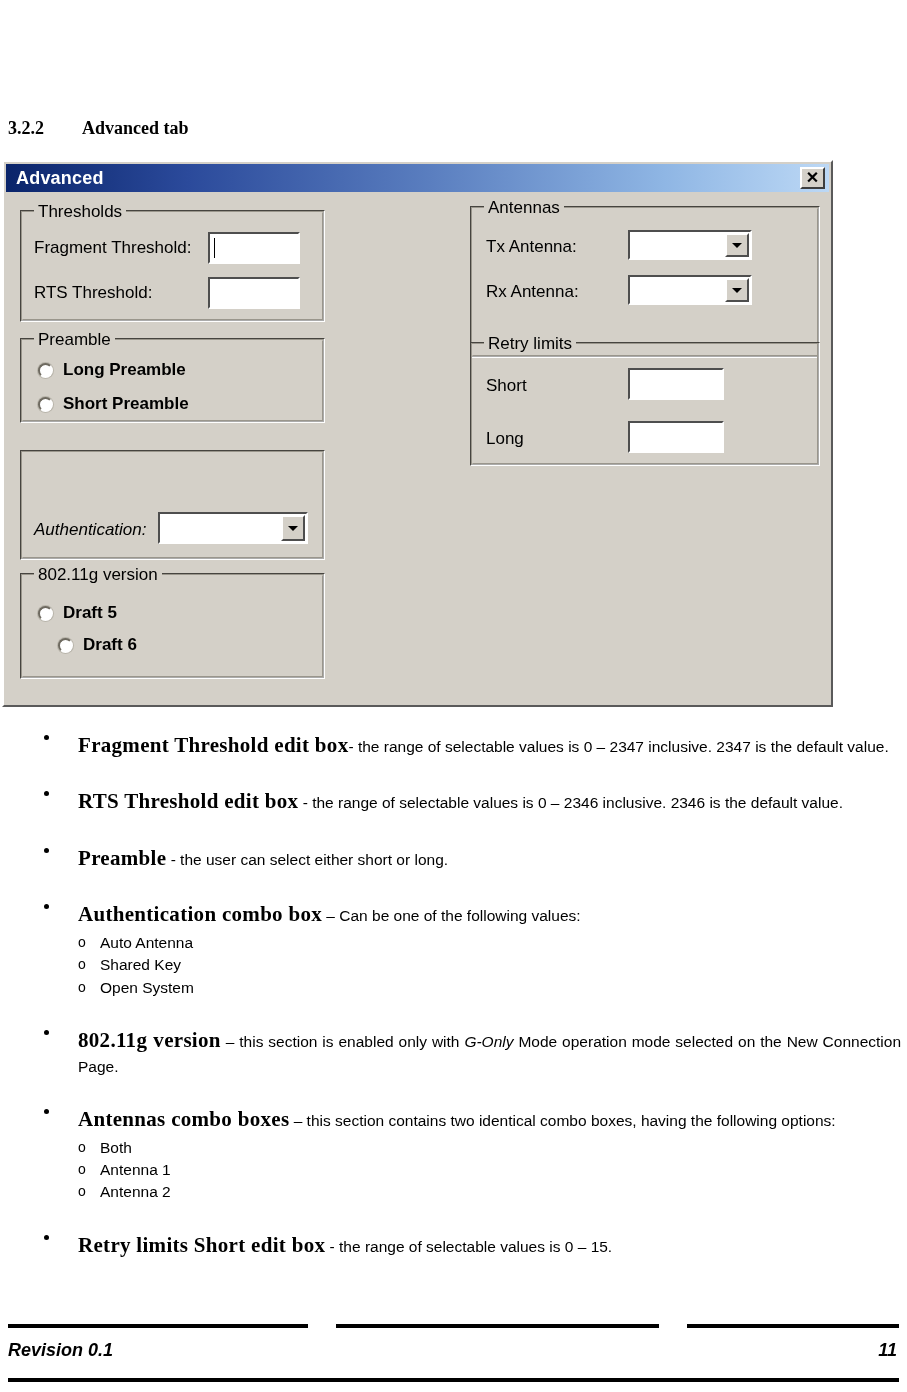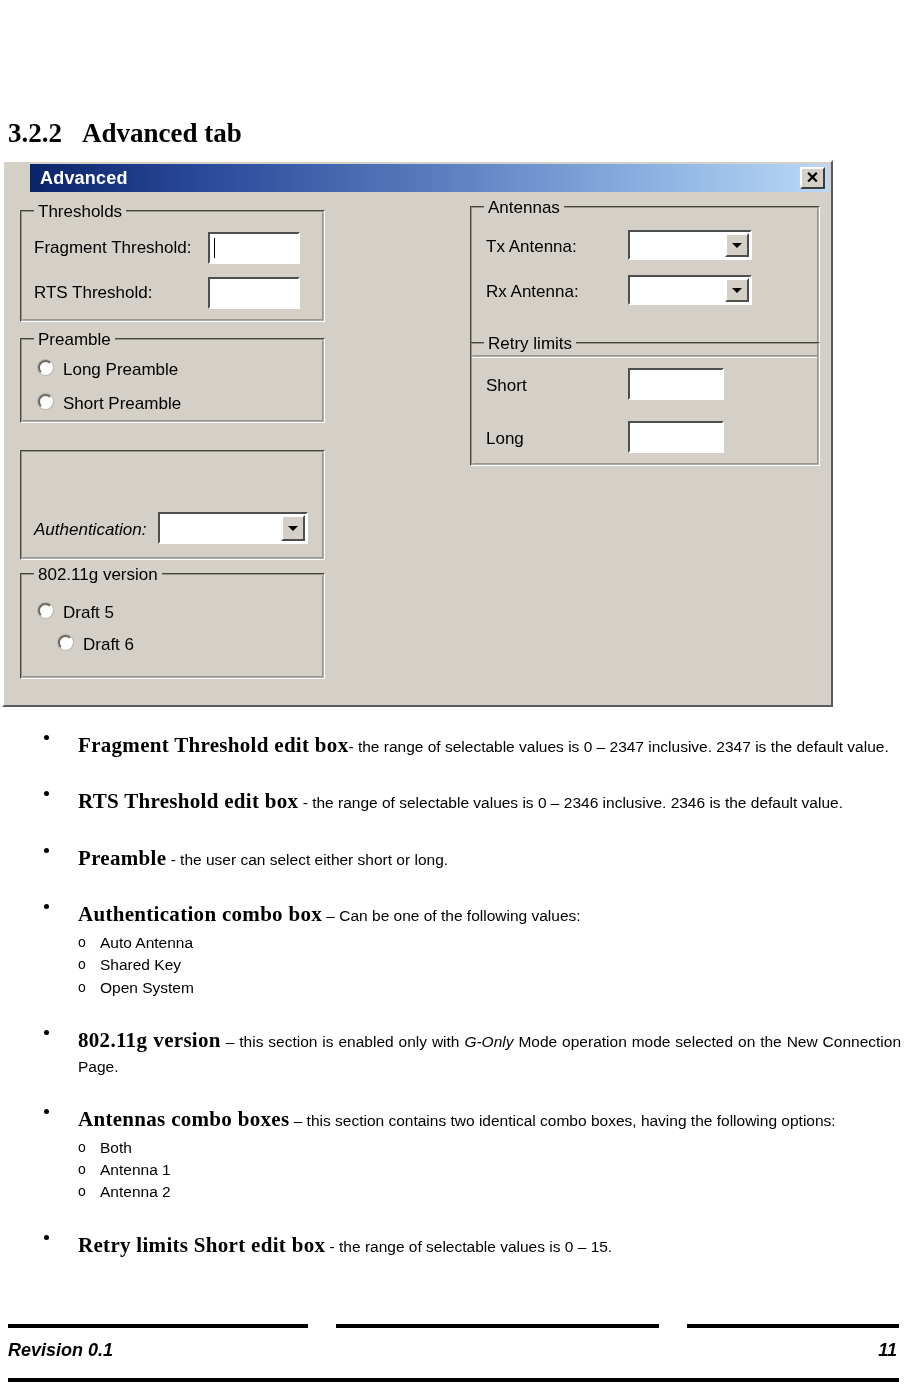--- a/index.html
+++ b/index.html
@@ -16,21 +16,21 @@
     overflow: hidden;
   }
 
   
   .doc-heading {
     position: absolute;
     left: 8px;
     top: 118px;
     font-family: "Liberation Serif", serif;
     font-weight: bold;
-    font-size: 27px;
+    font-size: 18px;
     letter-spacing: 0px;
     white-space: nowrap;
   }
   .doc-heading .num { display: inline-block; width: 74px; }
 
   
   .dialog {
     position: absolute;
     left: 2px;
     top: 160px;
@@ -45,21 +45,20 @@
   }
   .titlebar {
     position: absolute;
     left: 2px;
     top: 2px;
     right: 2px;
     height: 28px;
     background: linear-gradient(to right, #0a246a 0%, #2b4a9b 22%, #5b7fc0 52%, #8fb6e4 80%, #bcd8f5 100%);
     display: flex;
     align-items: center;
-    margin-left: 24px;
   }
   .titlebar-text {
     color: #ffffff;
     font-family: "Liberation Sans", sans-serif;
     font-weight: bold;
     font-size: 18px;
     margin-left: 10px;
     letter-spacing: 0.2px;
     white-space: nowrap;
   }
@@ -173,22 +172,24 @@
     width: 0; height: 0;
     border-left: 5px solid transparent;
     border-right: 5px solid transparent;
     border-top: 5px solid #000;
   }
 
   
   .radio-row {
     position: absolute;
     display: flex;
+    align-items: center;
     cursor: pointer;
     white-space: nowrap;
+    font-weight: bold;
   }
   .radio-mark {
     width: 15px;
     height: 15px;
     border-radius: 50%;
     background: #ffffff;
     border: 2px solid;
     border-color: #6e6a60 #ffffff #ffffff #6e6a60;
     box-shadow: 0 0 0 1px #b8b4aa;
     box-sizing: border-box;

